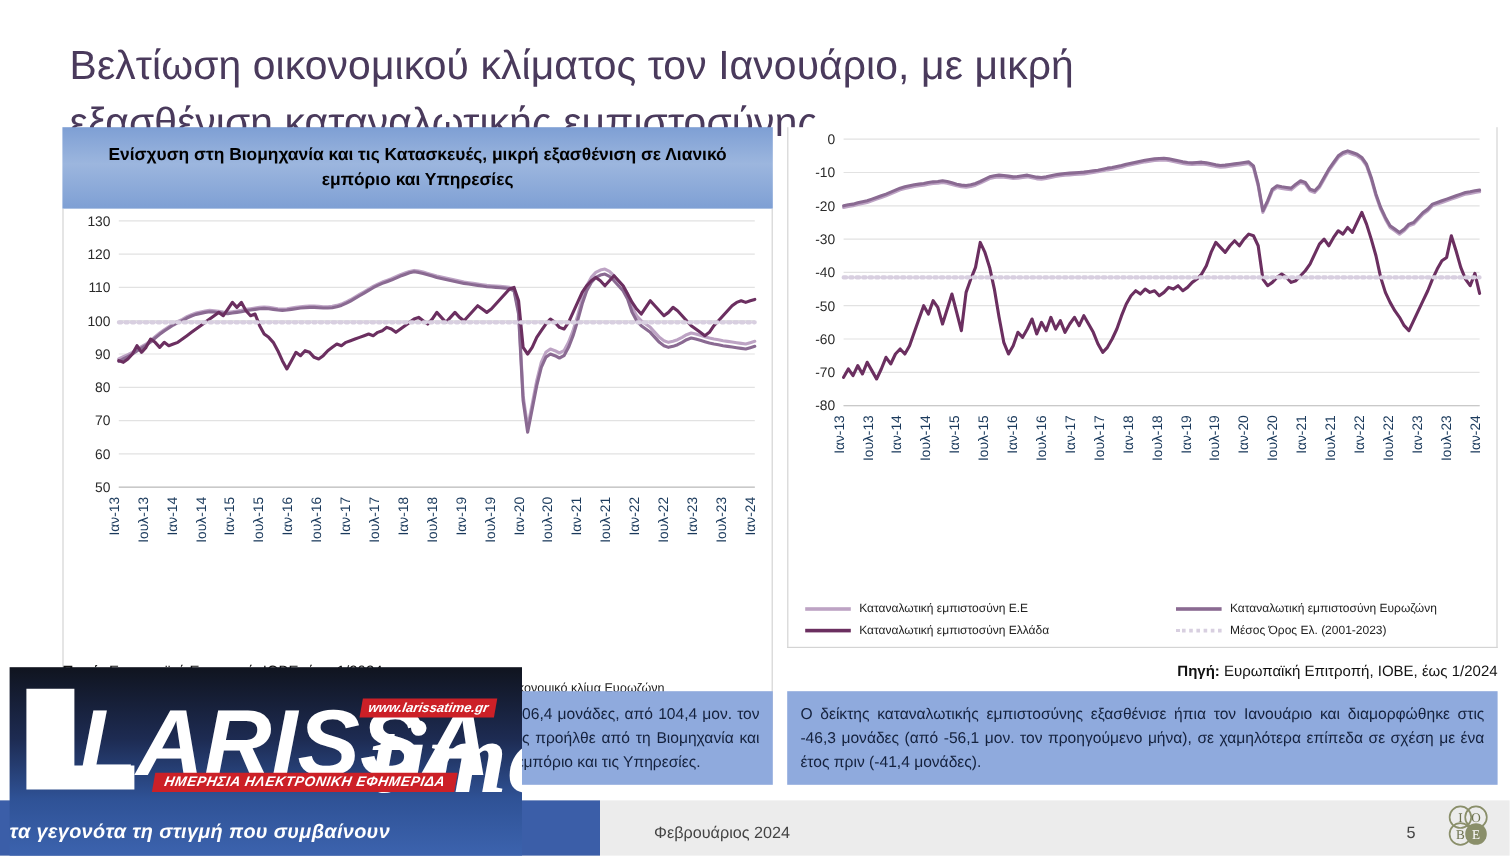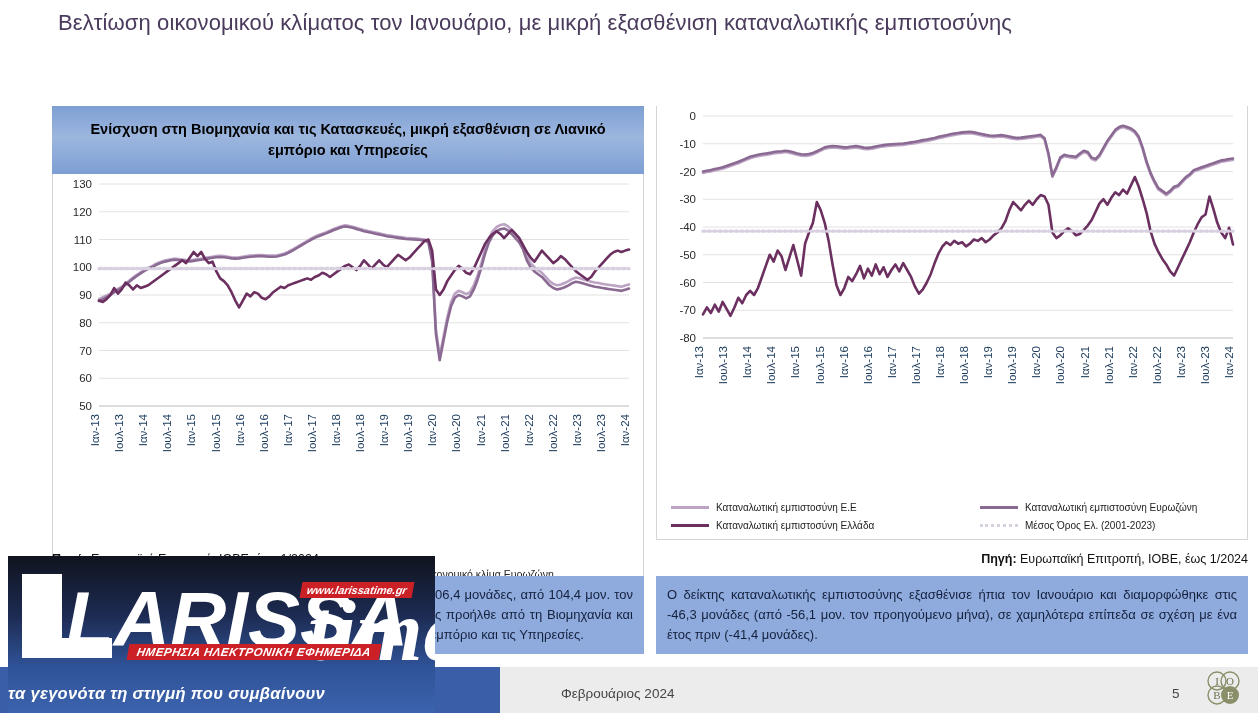--- a/index.html
+++ b/index.html
@@ -4,22 +4,22 @@
 <style>
   html,body{margin:0;padding:0;}
   body{
     width:1258px;height:713px;
     background:#ffffff;
     font-family:"Liberation Sans","DejaVu Sans",sans-serif;
     position:relative;overflow:hidden;
   }
   
   #slide-title{
-    position:absolute;left:58px;top:8px;width:1000px;
-    font-size:22px;line-height:1.38;color:#4a3a5c;font-weight:400;
+    position:absolute;left:58px;top:32px;width:1000px;
+    font-size:34px;line-height:1.38;color:#4a3a5c;font-weight:400;
     letter-spacing:.1px;
   }
   
   .panel{position:absolute;top:106px;width:592px;}
   #panel-left{left:52px;}
   #panel-right{left:656px;}
 
   .panel-header{
     height:68px;
     background:linear-gradient(to bottom,#7e9fd4 0%,#9cb6de 45%,#7e9fd4 100%);
@@ -63,21 +63,21 @@
   #note-right{left:656px;}
   
   #footer{
     position:absolute;left:0;bottom:0;width:1258px;height:46px;
     background:#ececec;
   }
   #footer-accent{
     position:absolute;left:0;bottom:0;width:500px;height:46px;background:#3b5ea8;
   }
   #footer-date{
-    position:absolute;left:545px;bottom:12px;font-size:13.5px;color:#444;margin-left:16px;
+    position:absolute;left:545px;bottom:12px;font-size:13.5px;color:#444;
   }
   #footer-page{
     position:absolute;left:1172px;bottom:12px;font-size:13.5px;color:#444;
   }
   #iobe-logo{
     position:absolute;right:14px;bottom:4px;width:40px;height:40px;
   }
   
   #watermark{
     position:absolute;left:8px;top:556px;width:427px;height:157px;

